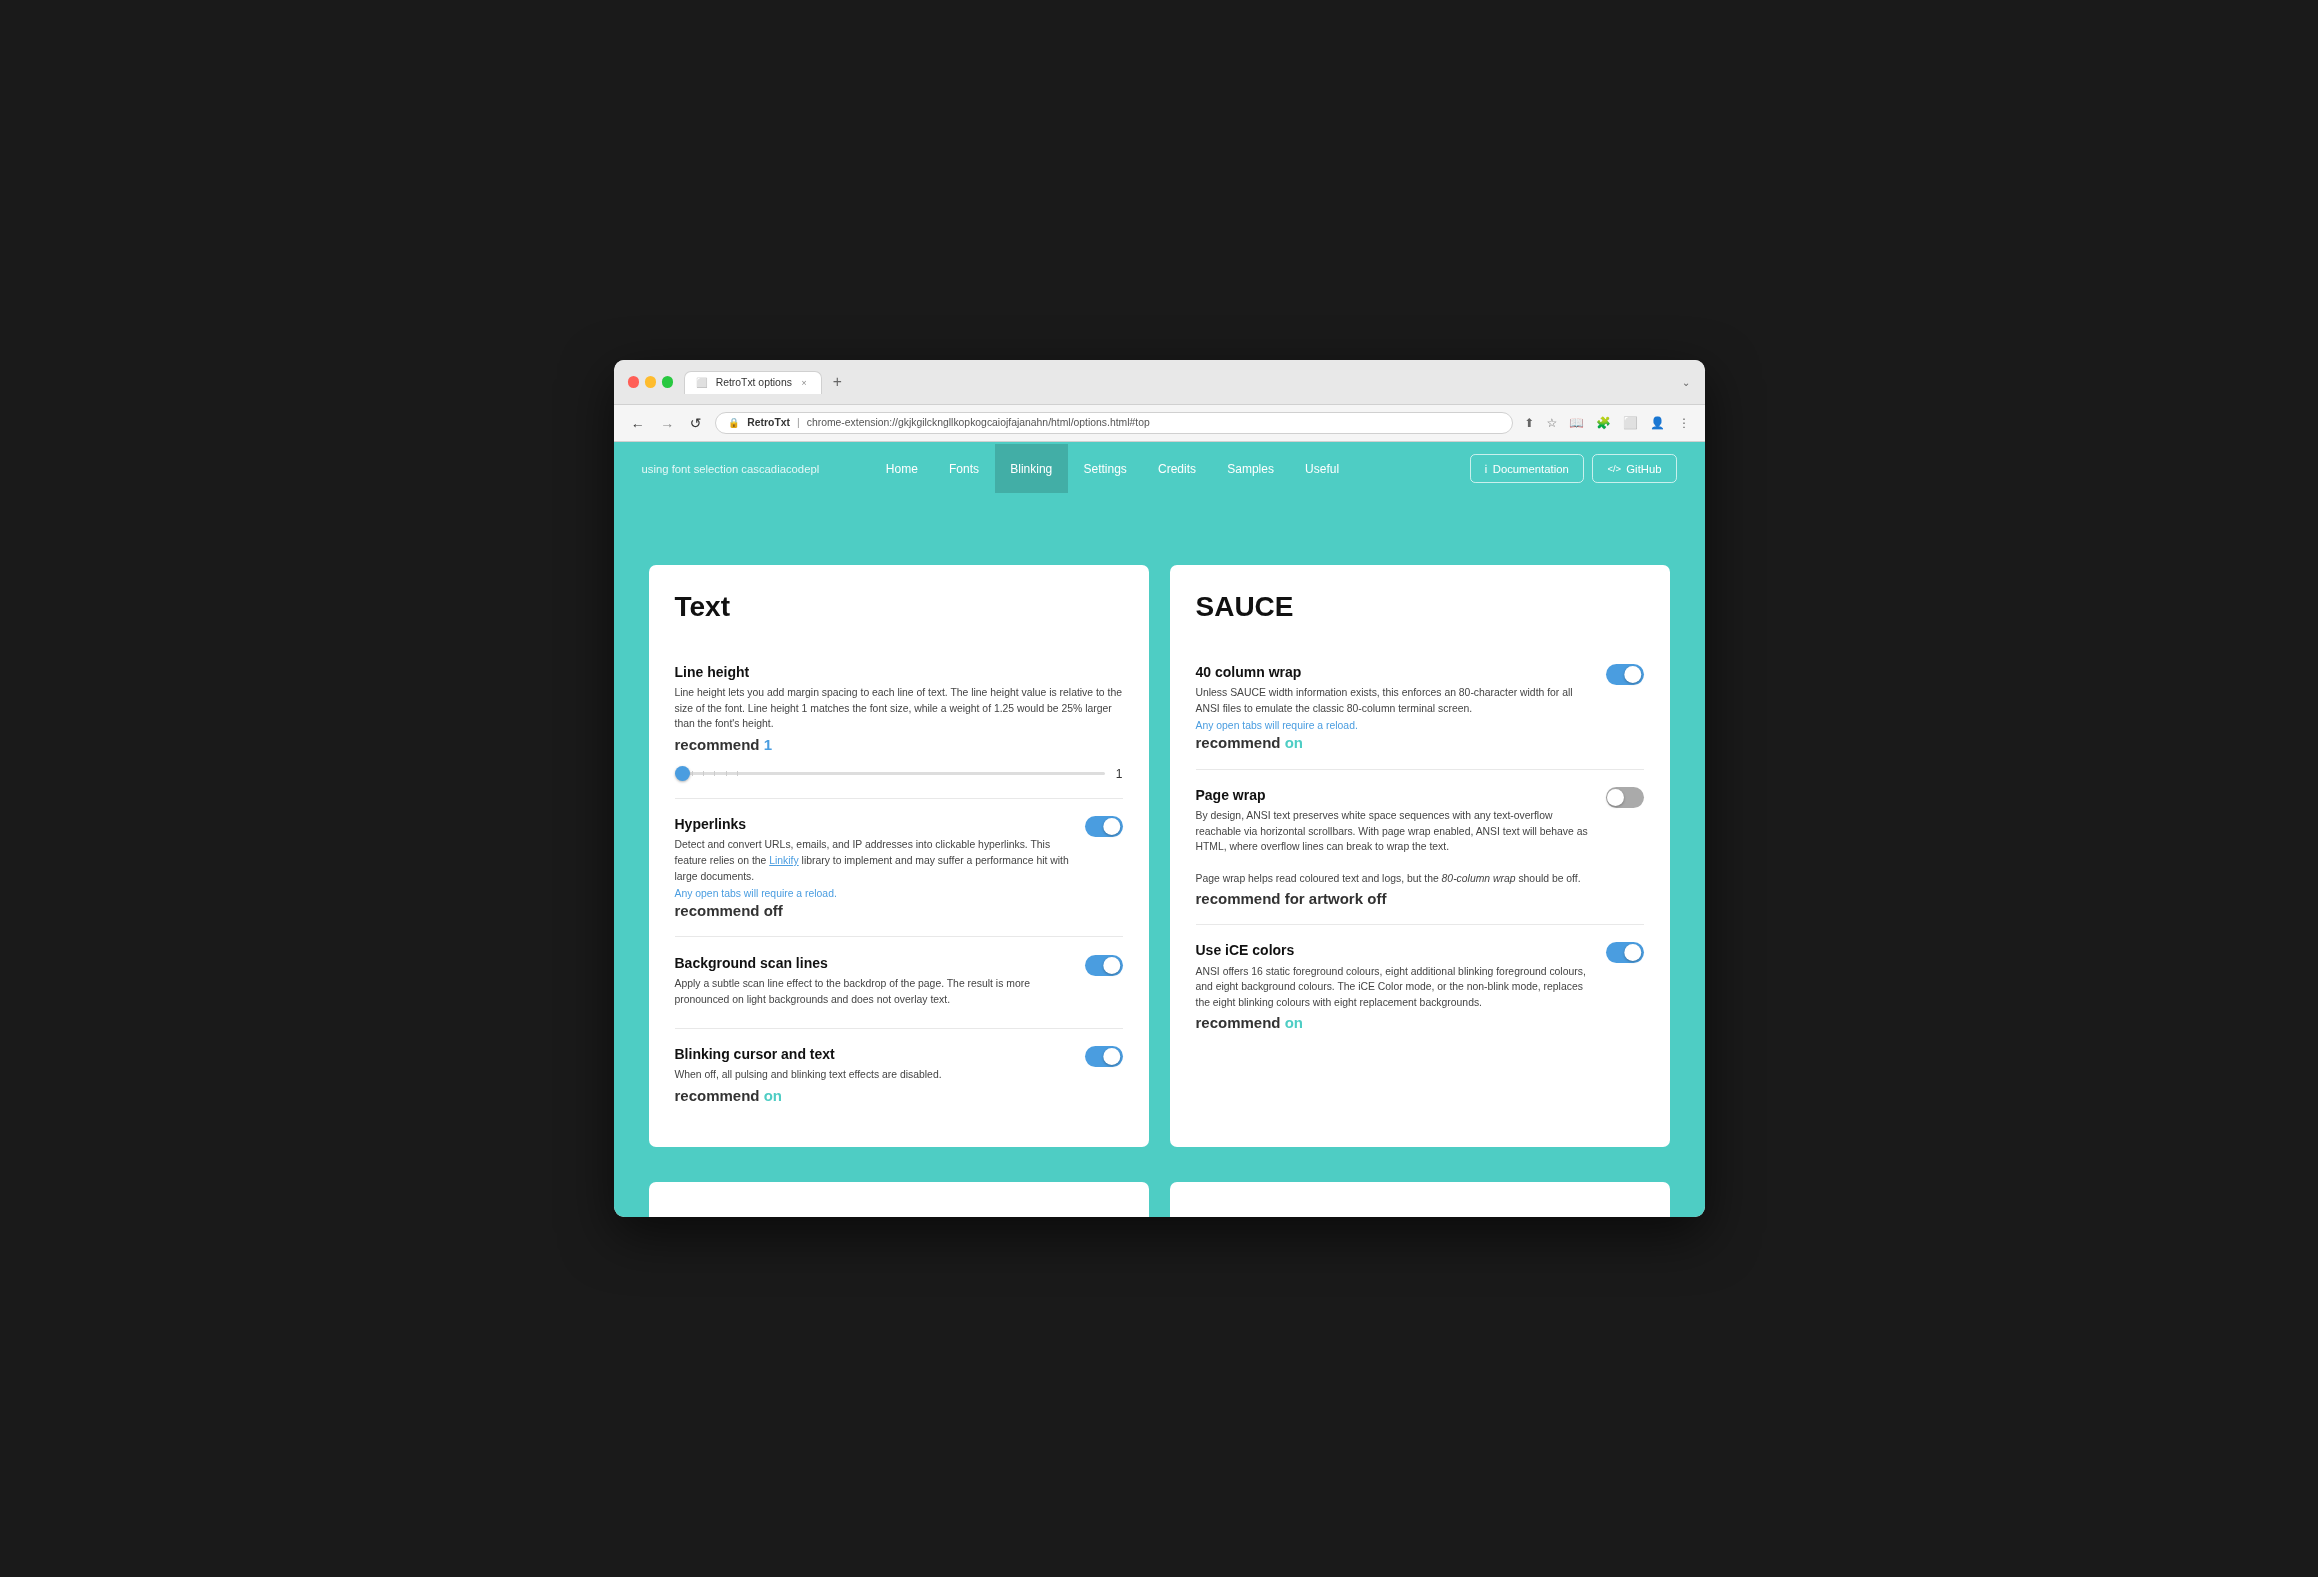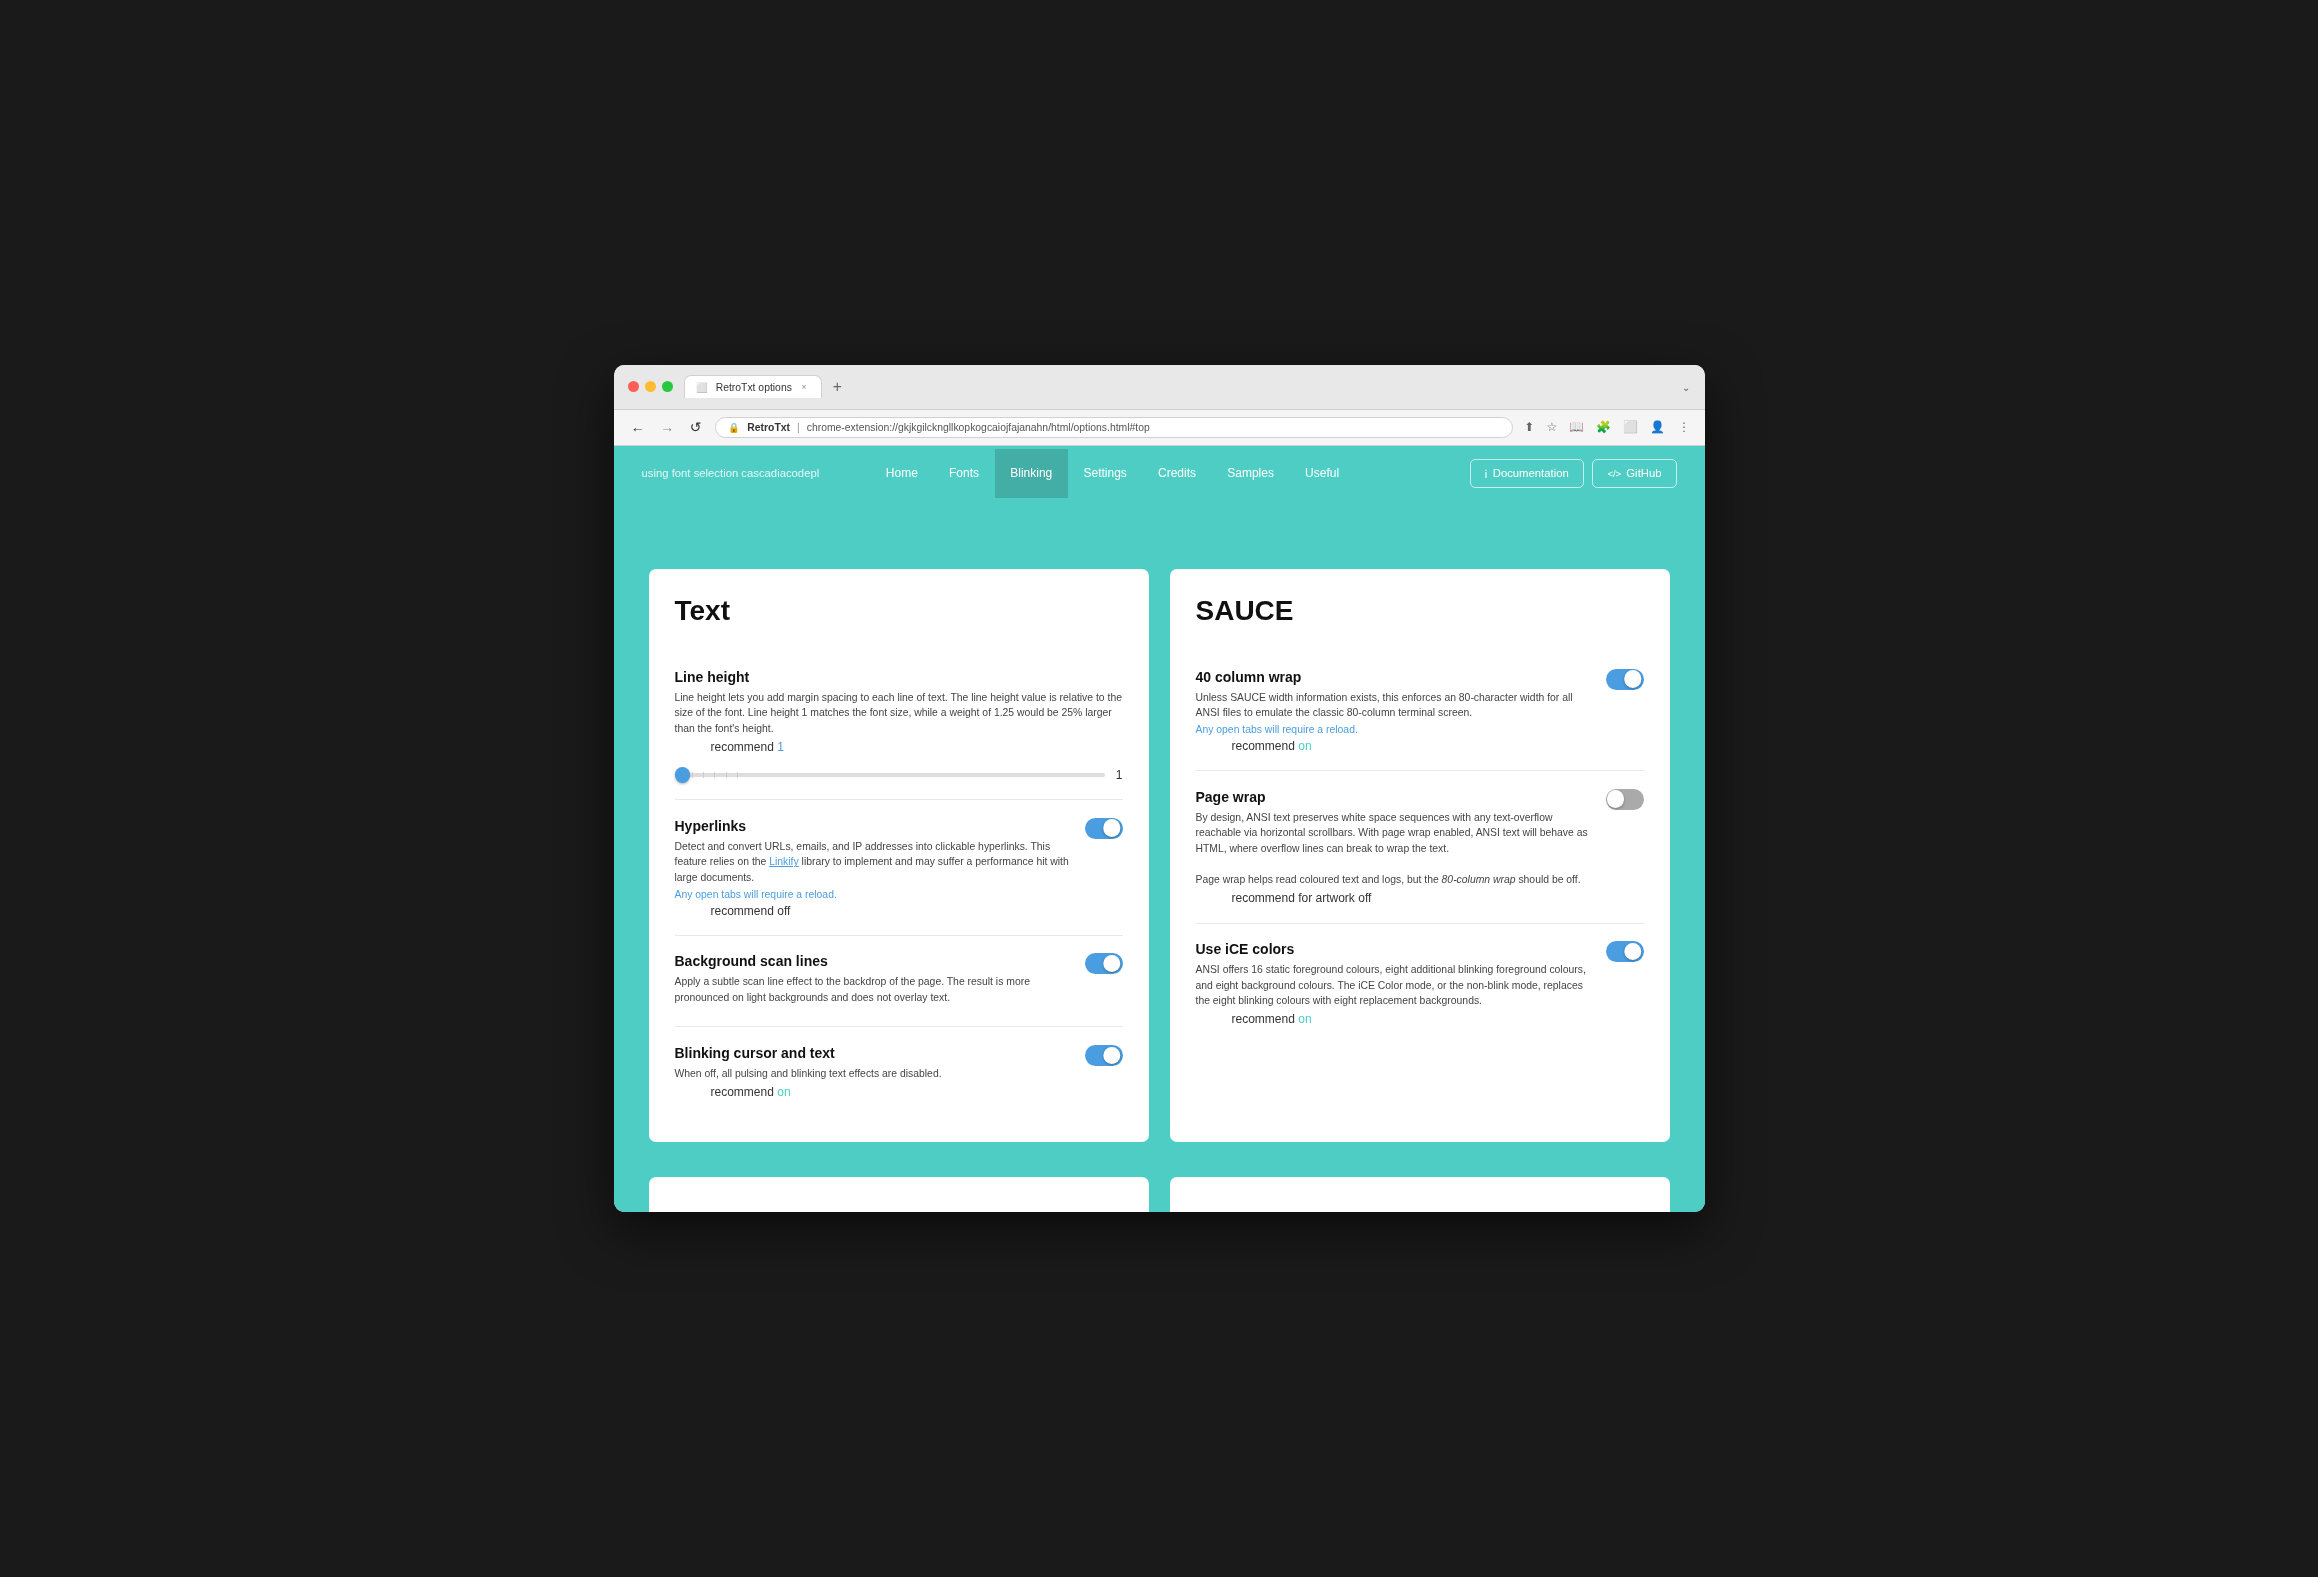--- a/index.html
+++ b/index.html
@@ -243,24 +243,23 @@
       margin-bottom: 3.5px;
     }
 
     .setting-reload {
       font-size: 10.4px;
       color: #4a9de0;
       margin-bottom: 3.5px;
     }
 
     .setting-recommend {
-      font-size: 12px;
-      font-weight: 400;
+      font-size: 15px;
+      font-weight: 700;
       color: #333;
-      margin-left: 36px;
     }
     .setting-recommend .val-on { color: #4ecdc4; }
     .setting-recommend .val-off { color: #333; }
     .setting-recommend .val-num { color: #4a9de0; }
 
     
     .toggle {
       position: relative;
       width: 38px;
       height: 21px;

